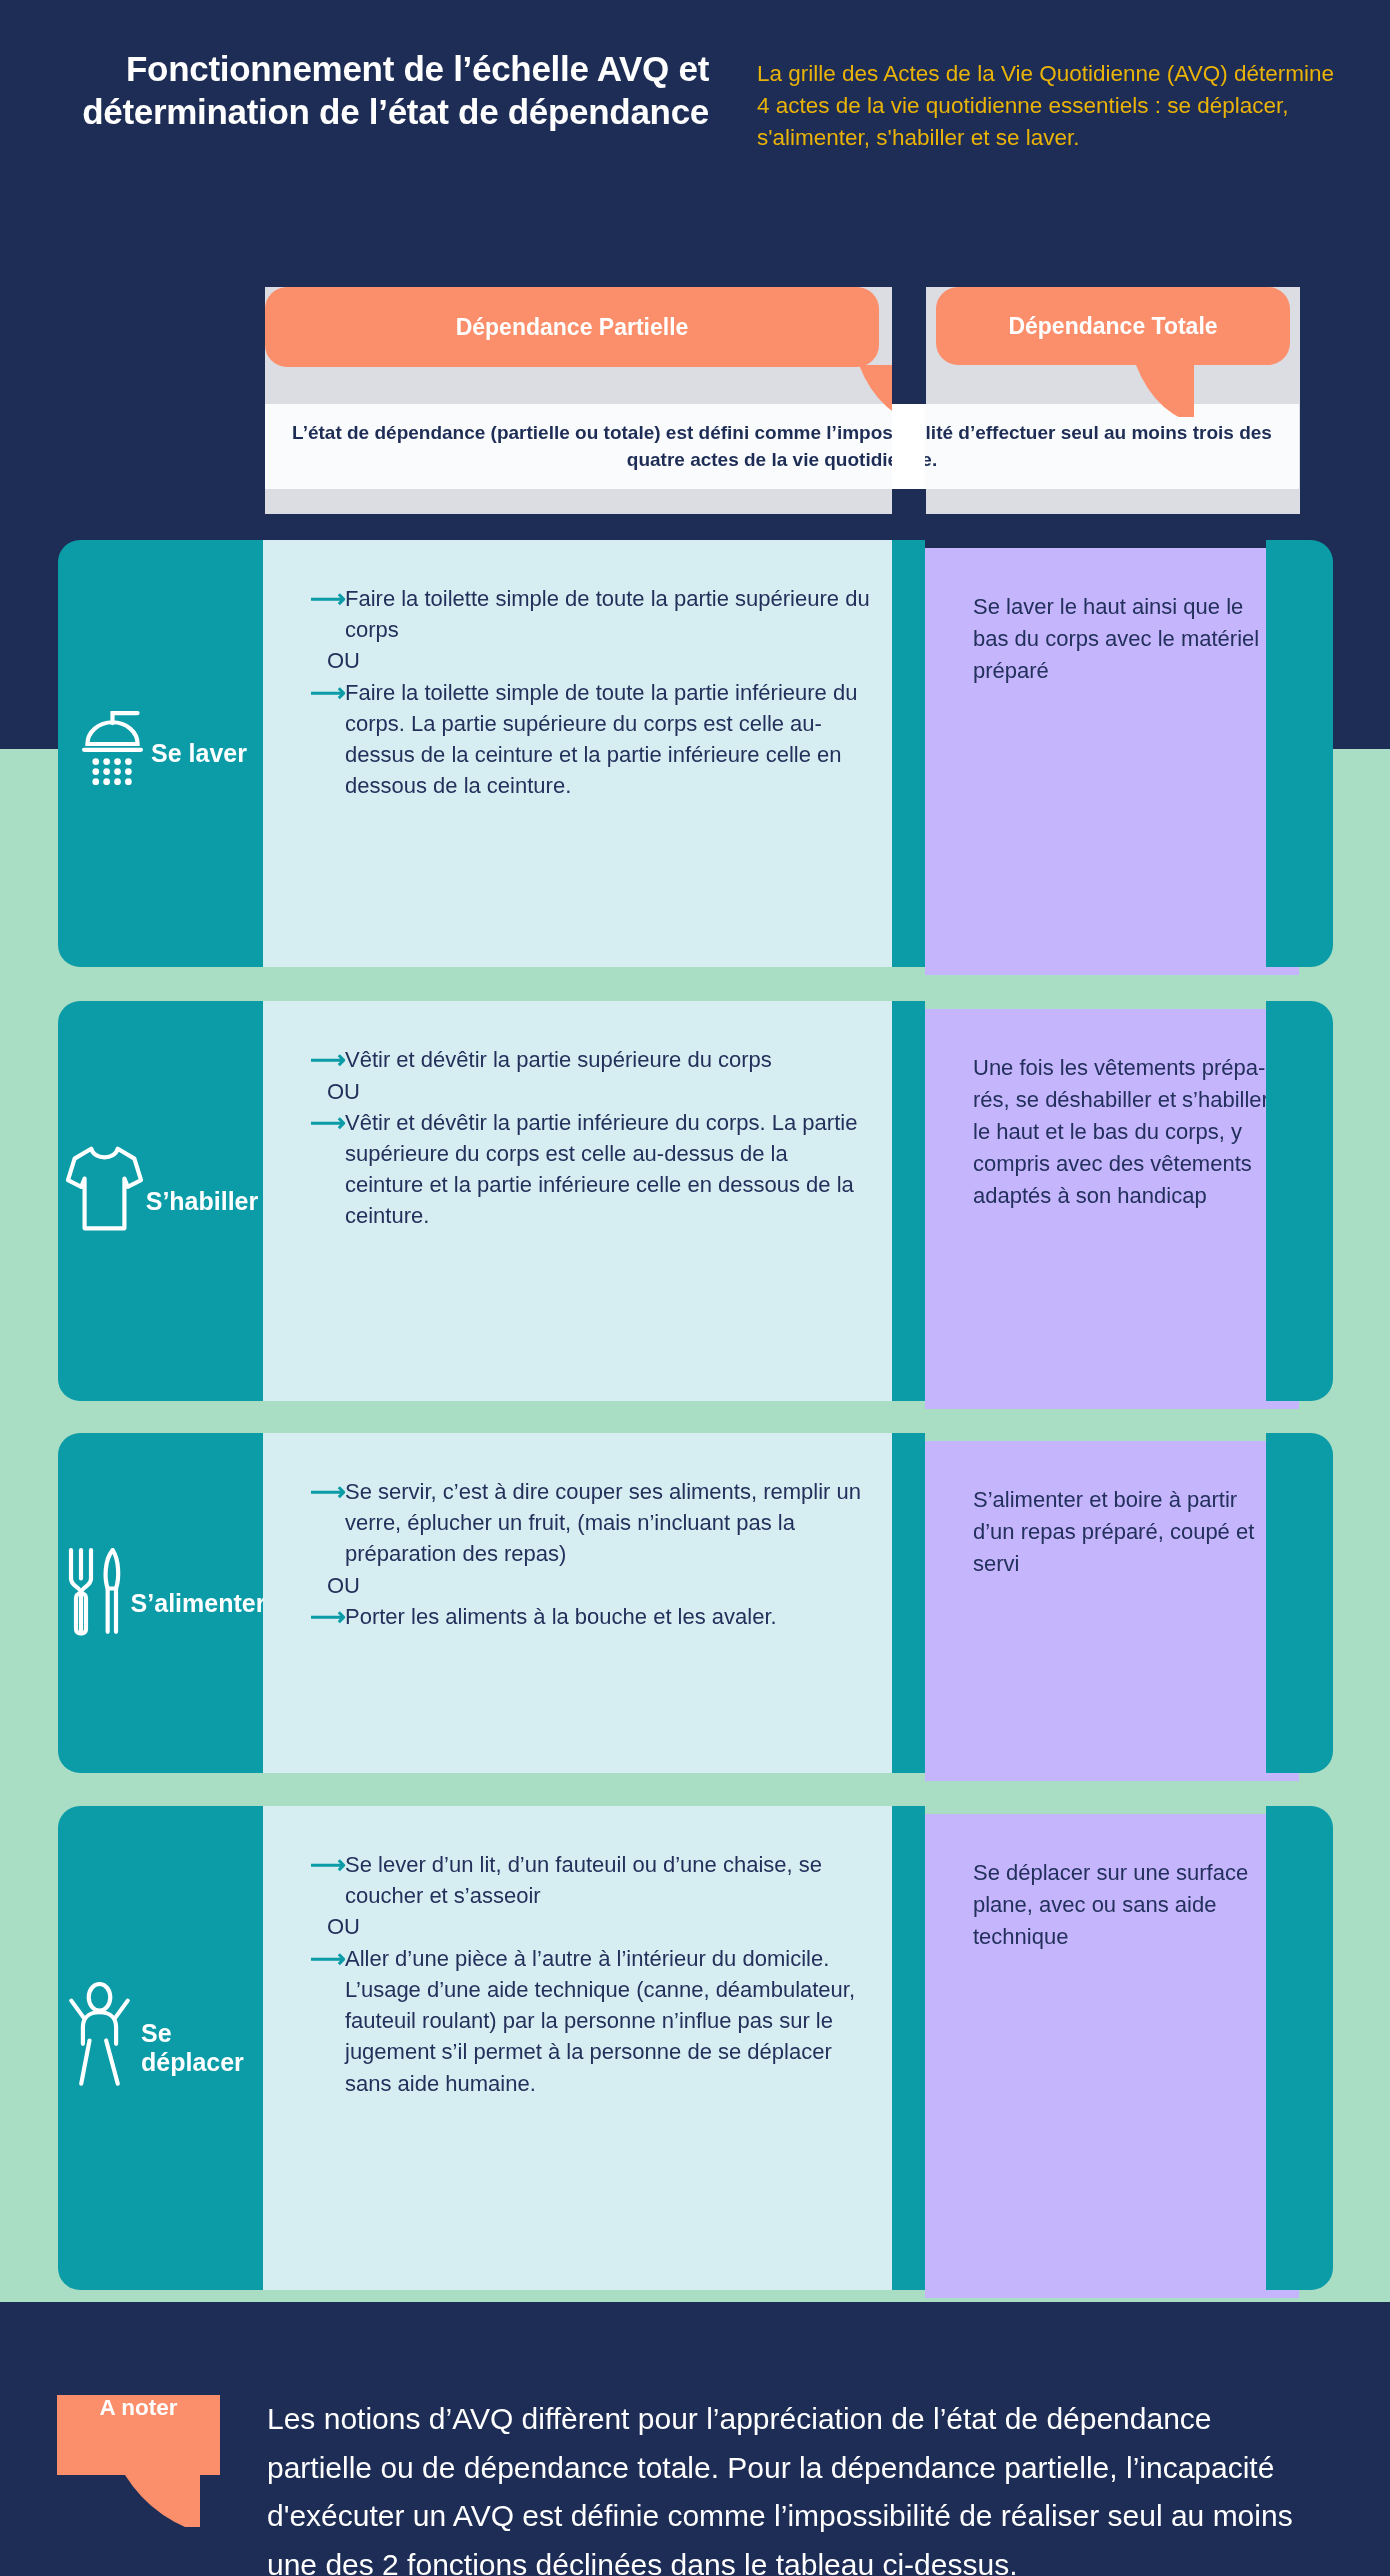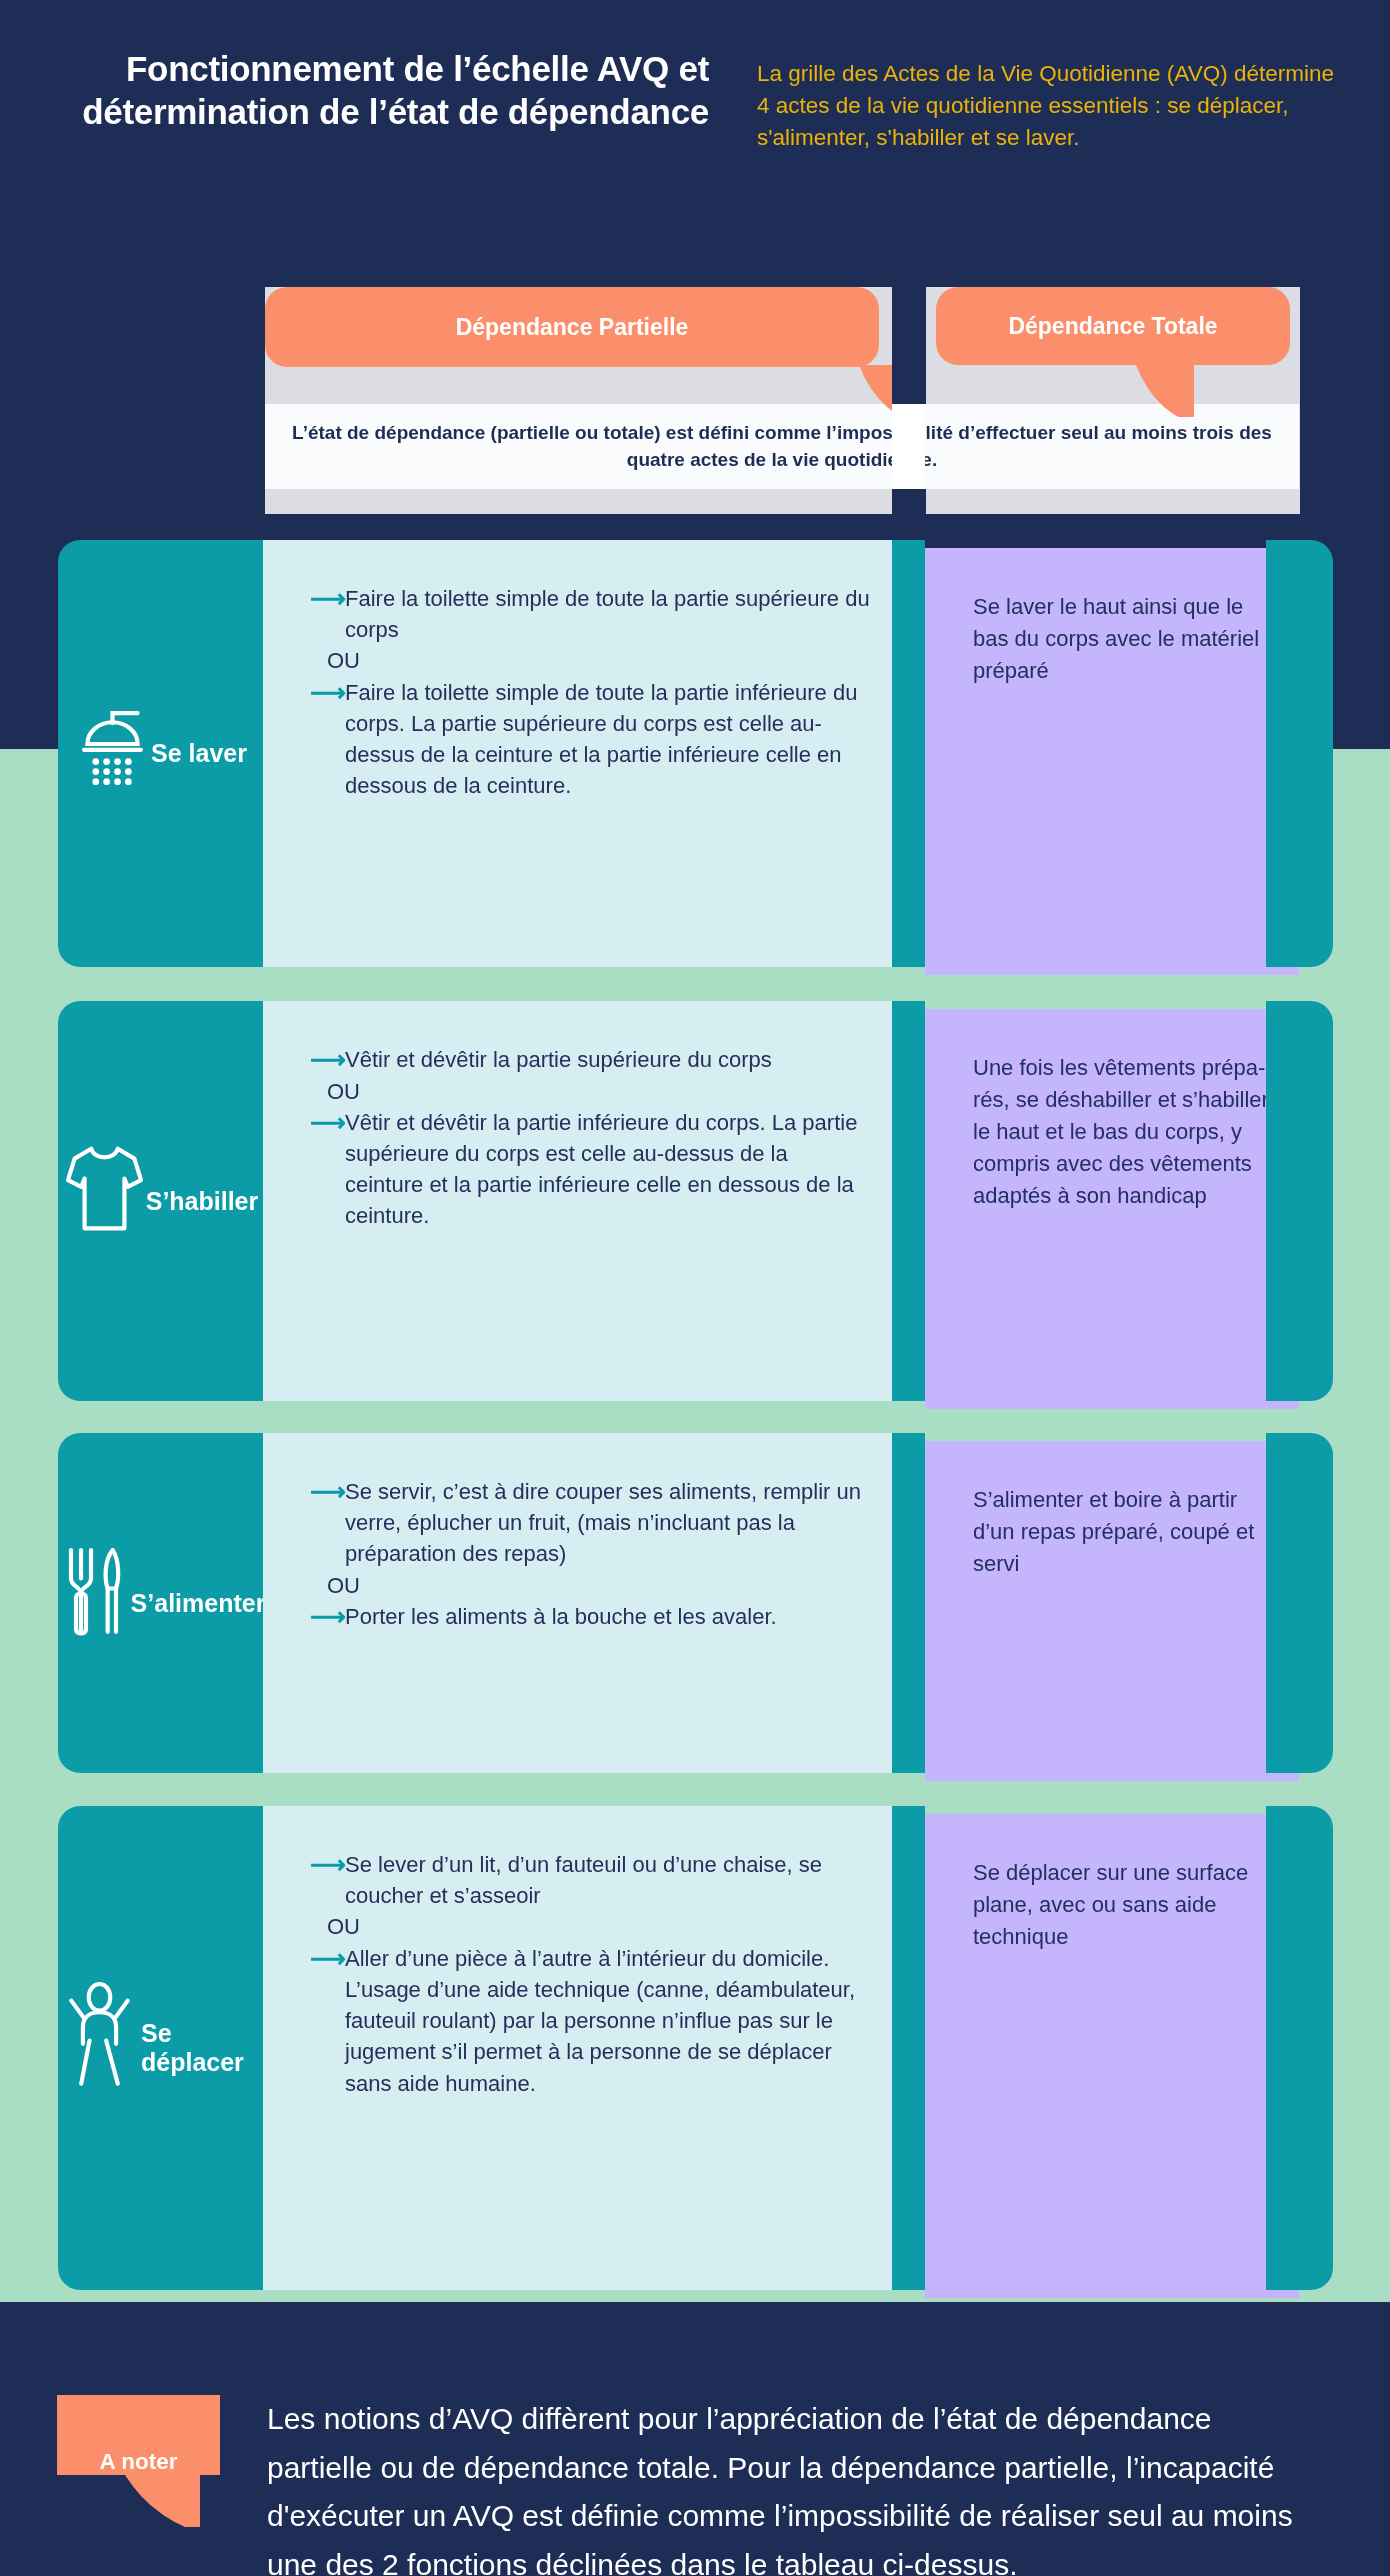--- a/index.html
+++ b/index.html
@@ -150,21 +150,21 @@
     color: #22305b; font-size: 22px; line-height: 1.45;
   }
 
   
   #footer { position: absolute; left: 0; top: 2302px; width: 1390px; height: 274px; }
   #anoter-badge {
     position: absolute; left: 57px; top: 2395px;
     width: 163px; height: 80px;
     background: #fc8f6b;
     color: #ffffff; font-size: 22.5px; font-weight: bold;
-    display: flex; align-items: flex-end; justify-content: center;
+    display: flex; align-items: flex-start; justify-content: center;
   }
   #anoter-tail {
     position: absolute; left: 125px; top: 2475px; width: 75px; height: 52px;
     background: #fc8f6b;
     clip-path: path("M 90 0 L 90 62 Q 30 48 0 0 Z");
   }
   #footer-text {
     position: absolute; left: 267px; top: 2395px; width: 1051px;
     color: #ffffff; font-size: 30px; line-height: 1.62;
   }

